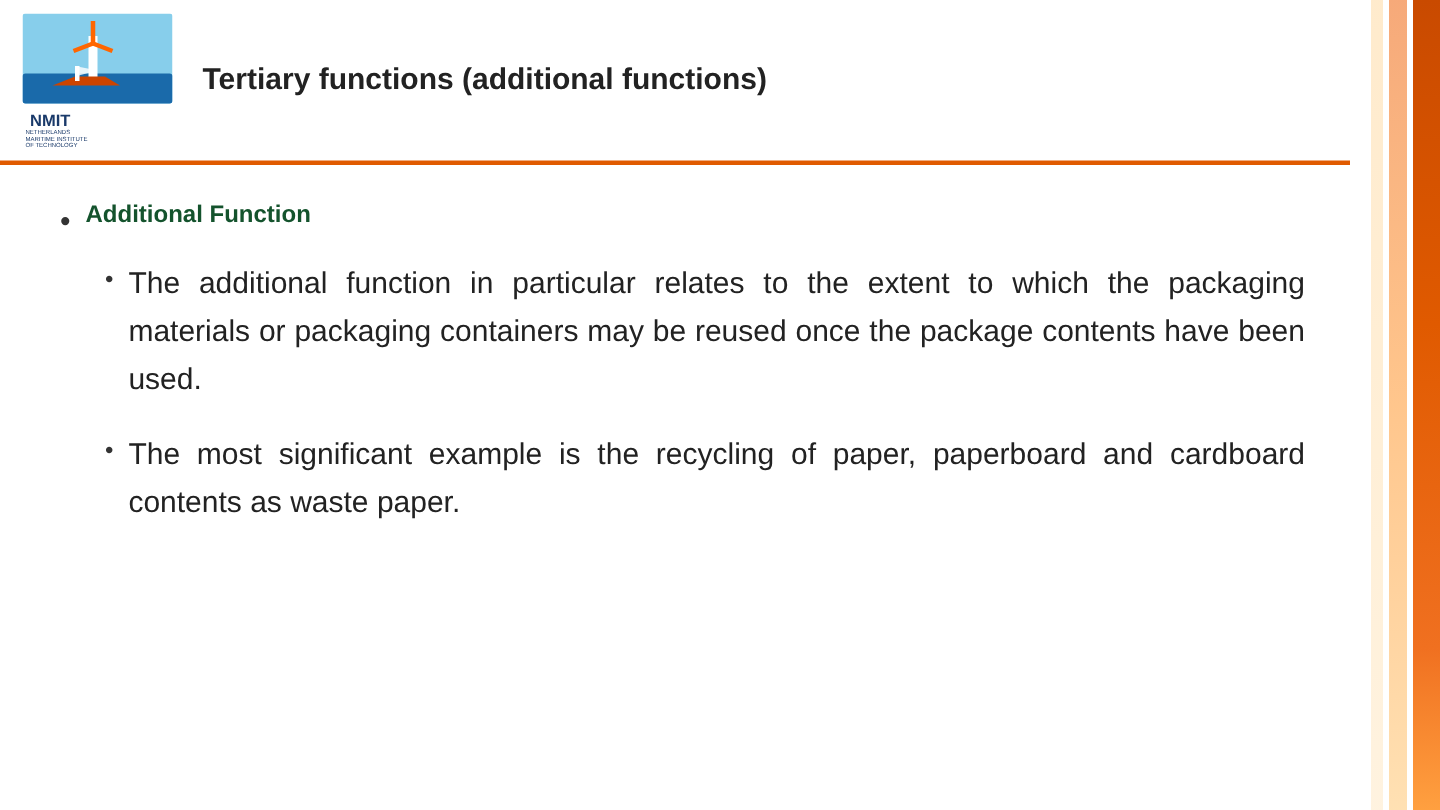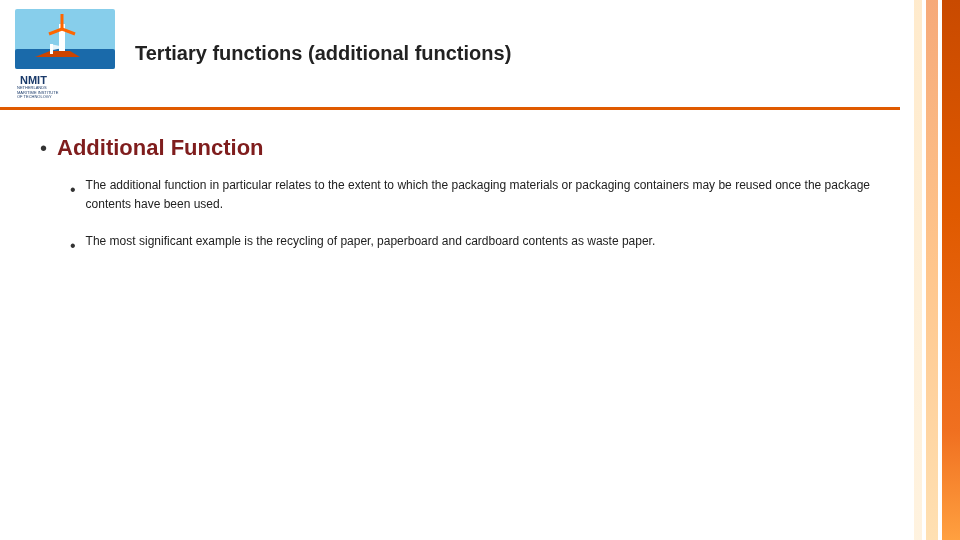--- a/index.html
+++ b/index.html
@@ -121,23 +121,23 @@
 
     .bullet-l1-dot {
       font-size: 20px;
       color: #333;
       margin-right: 10px;
       margin-top: 2px;
       line-height: 1.3;
     }
 
     .bullet-l1-text {
-      font-size: 22px;
+      font-size: 16px;
       font-weight: bold;
-      color: #7f1d1d;
+      color: #14532d;
       line-height: 1.4;
     }
 
     .sub-bullets {
       margin-left: 30px;
       margin-top: 8px;
     }
 
     .bullet-l2 {
       display: flex;
@@ -148,21 +148,21 @@
     .bullet-l2-dot {
       font-size: 16px;
       color: #333;
       margin-right: 10px;
       margin-top: 2px;
       flex-shrink: 0;
       line-height: 1.5;
     }
 
     .bullet-l2-text {
-      font-size: 12px;
+      font-size: 20px;
       color: #222;
       line-height: 1.6;
       text-align: justify;
     }
   </style>
 </head>
 <body>
 
 <div class="slide-container">
 

